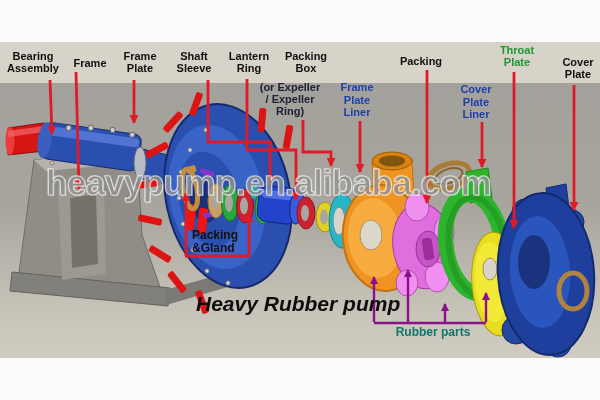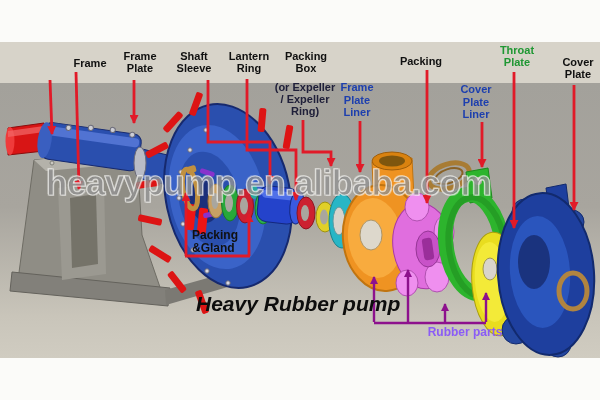--- a/index.html
+++ b/index.html
@@ -228,42 +228,44 @@
       <path d="M374,323 L486,323"></path>
       <path d="M374,322 L374,277" marker-end="url(#ap)"></path>
       <path d="M408,322 L408,270" marker-end="url(#ap)"></path>
       <path d="M445,322 L445,304" marker-end="url(#ap)"></path>
       <path d="M486,322 L486,293" marker-end="url(#ap)"></path>
     </g>
   </svg>
 
   <div id="watermark" style="color: rgba(98, 98, 98, 0.55);">heavypump.en.alibaba.com</div>
 
+  <div class="lbl" style="left: 0px; top: 50px; width: 66px; color: rgb(16, 16, 16);" id="lbl-bearing-assembly">Bearing
+Assembly</div>
   <div class="lbl" style="left: 72px; top: 57px; width: 36px; color: rgb(16, 16, 16);" id="lbl-base">Frame</div>
   <div class="lbl" style="left: 118px; top: 50px; width: 44px; color: rgb(16, 16, 16);" id="lbl-frame-plate">Frame
 Plate</div>
   <div class="lbl" style="left: 168px; top: 50px; width: 52px; color: rgb(16, 16, 16);" id="lbl-shaft-sleeve">Shaft
 Sleeve</div>
   <div class="lbl" style="left: 222px; top: 50px; width: 54px; color: rgb(16, 16, 16);" id="lbl-lantern-ring">Lantern
 Ring</div>
   <div class="lbl" style="left: 278px; top: 50px; width: 56px; color: rgb(16, 16, 16);" id="lbl-packing-box">Packing
 Box</div>
-  <div class="lbl" style="left: 246px; top: 81px; width: 88px; color: rgb(32, 32, 58); margin-left: 15px;" id="lbl-expeller-note">(or Expeller
+  <div class="lbl" style="left: 246px; top: 81px; width: 88px; color: rgb(32, 32, 58);" id="lbl-expeller-note">(or Expeller
 / Expeller
 Ring)</div>
   <div class="lbl lbl3" style="left: 336px; top: 81px; width: 42px; color: rgb(29, 63, 174);" id="lbl-frame-plate-liner">Frame
 Plate
 Liner</div>
   <div class="lbl" style="left: 392px; top: 55px; width: 58px; color: rgb(16, 16, 16);" id="lbl-impeller">Packing</div>
   <div class="lbl lbl3" style="left: 455px; top: 83px; width: 42px; color: rgb(29, 63, 174);" id="lbl-cover-plate-liner">Cover
 Plate
 Liner</div>
   <div class="lbl" style="left: 492px; top: 44px; width: 50px; color: rgb(31, 151, 51);" id="lbl-throat-bush">Throat
 Plate</div>
   <div class="lbl" style="left: 556px; top: 56px; width: 44px; color: rgb(16, 16, 16);" id="lbl-cover-plate">Cover
 Plate</div>
   <div class="lbl" style="left: 192px; top: 229px; width: 60px; color: rgb(16, 16, 16);" id="lbl-packing-gland">Packing
 &amp;Gland</div>
-  <div class="lbl" style="left: 420px; top: 326px; width: 90px; color: #8b5cf6; text-align: center;" id="lbl-rubber-parts">Rubber parts</div>
+  <div class="lbl" style="left: 388px; top: 326px; width: 90px; color: #0f766e; text-align: center;" id="lbl-rubber-parts">Rubber parts</div>
 
   <div id="caption" style="left: 196px; top: 292px; color: rgb(13, 13, 13); text-align: right;">Heavy Rubber pump</div>
 
 </div>
 
 </body></html>

